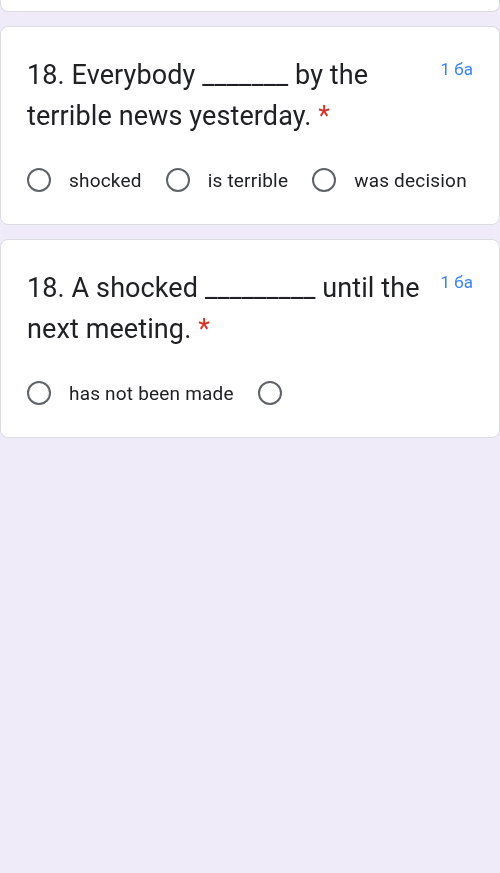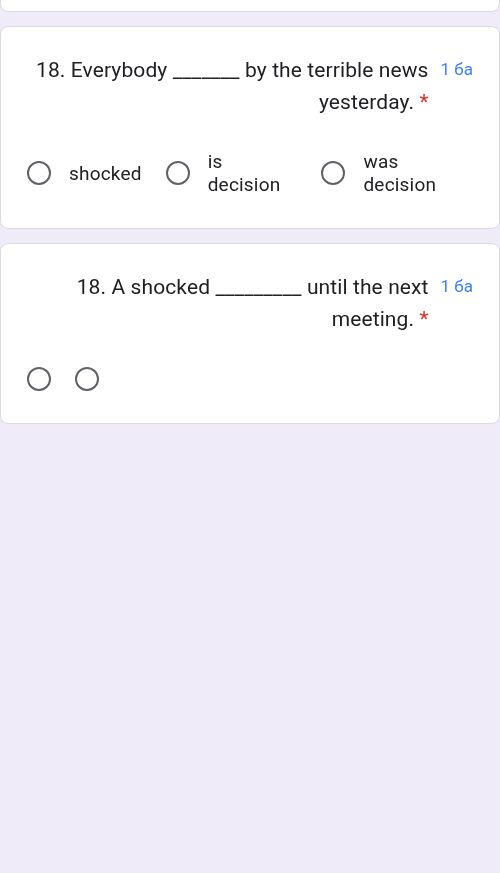--- a/index.html
+++ b/index.html
@@ -29,26 +29,25 @@
       padding: 28px 26px 32px 26px;
       margin-bottom: 14px;
     }
     .question-header {
       display: flex;
       align-items: flex-start;
       gap: 12px;
       margin-bottom: 32px;
     }
     .question-text {
-      font-size: 21px;
+      font-size: 27px;
       color: #202124;
       line-height: 1.5;
       flex: 1;
       letter-spacing: 0.1px;
-      text-align: right;
     }
     .required-asterisk {
       color: #d93025;
     }
     .points-label {
       font-size: 17px;
       color: #3b82f6;
       white-space: nowrap;
       padding-top: 4px;
     }
@@ -90,39 +89,40 @@
     </div>
     <div class="points-label">1 ба</div>
   </div>
   <div class="options-list">
     <div class="option-row">
       <div class="radio-circle"></div>
       <div class="option-label">shocked</div>
     </div>
     <div class="option-row">
       <div class="radio-circle"></div>
-      <div class="option-label">is decision</div>
+      <div class="option-label">is terrible</div>
     </div>
     <div class="option-row">
       <div class="radio-circle"></div>
       <div class="option-label">was decision</div>
     </div>
   </div>
 </div>
 
 <div class="question-card">
   <div class="question-header">
     <div class="question-text">
       <span>18.</span>
       <span>A shocked </span><span>_________</span><span> until the next meeting.</span>
       <span class="required-asterisk">*</span>
     </div>
     <div class="points-label">1 ба</div>
   </div>
   <div class="options-list">
     <div class="option-row">
       <div class="radio-circle"></div>
+      <div class="option-label">has not been made</div>
     </div>
     <div class="option-row">
       <div class="radio-circle"></div>
     </div>
   </div>
 </div>
 
 </body></html>

